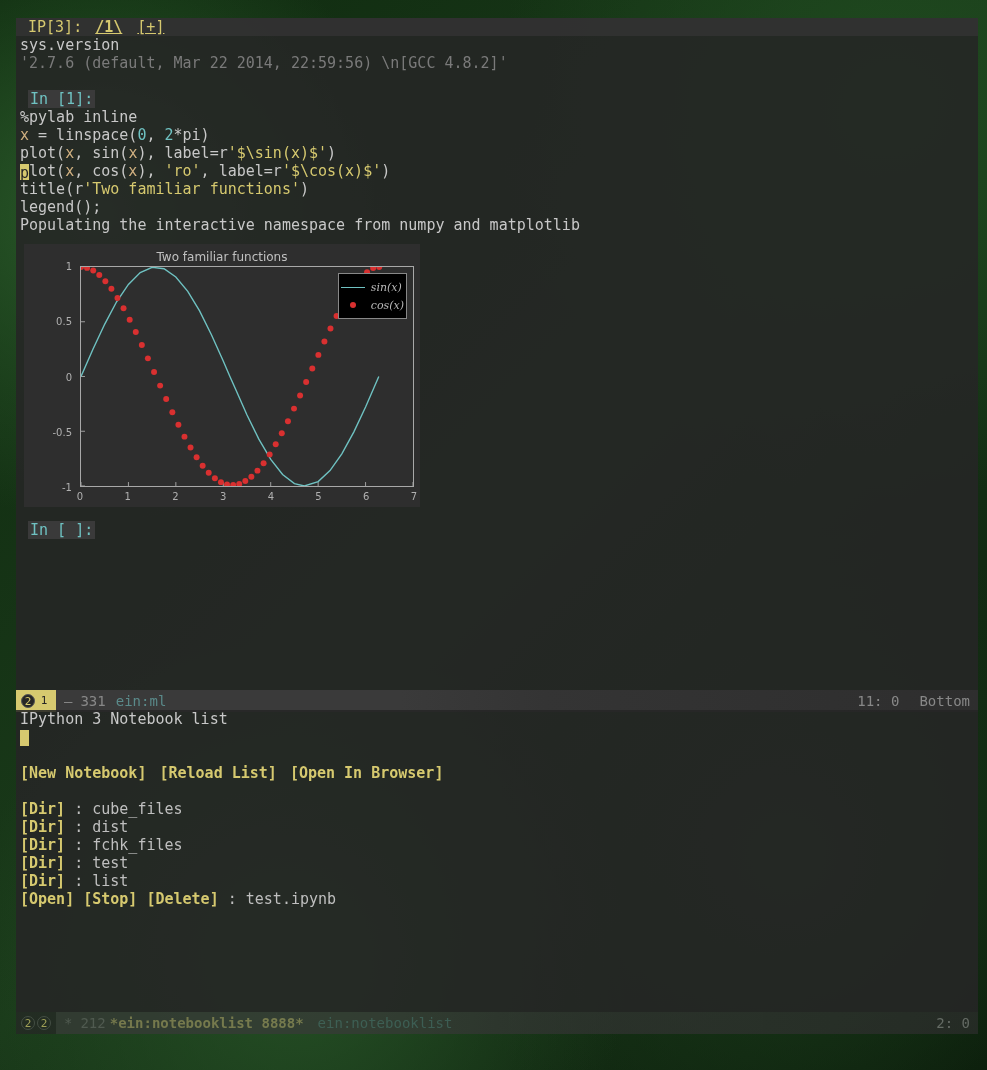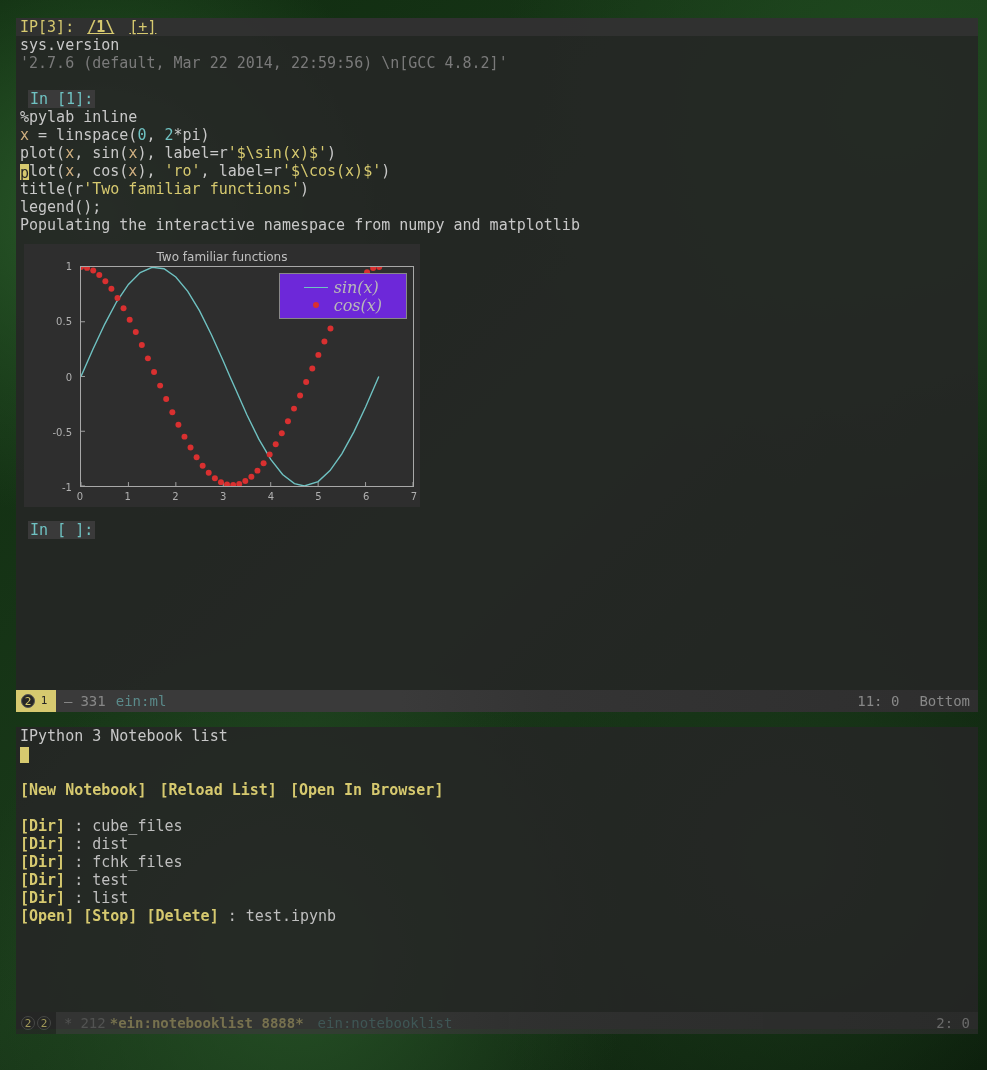--- a/index.html
+++ b/index.html
@@ -18,25 +18,25 @@
     color: #c8c8c8;
     position: relative;
   }
   .pane {
     position: absolute;
     left: 16px;
     right: 9px;
     background: rgba(38,38,38,0.88);
   }
   .pane-top { top: 18px; height: 672px; }
-  .pane-bottom { top: 727px; height: 302px; }
+  .pane-bottom { top: 710px; height: 302px; }
   .header-line {
     height: 18px;
     line-height: 18px;
-    padding: 0 4px;
+    padding: 0 12px;
     background: rgba(50,50,50,0.9);
   }
   .hl-yellow { color: #d6c96f; }
   .hl-underline { text-decoration: underline; }
   .hl-bold { font-weight: bold; }
   .code-block { padding: 0 4px; white-space: pre; line-height: 18px; }
   .yellow { color: #d6c96f; }
   .muted { color: #7a7a7a; }
   .cyan { color: #6fc2c2; }
   .var { color: #d0b080; }
@@ -90,23 +90,23 @@
     position: absolute;
     left: 56px; right: 6px; bottom: 2px; height: 14px;
     font-size: 10px; color: #b0b0b0;
     font-family: "DejaVu Sans", sans-serif;
   }
   .x-labels span { position: absolute; transform: translateX(-50%); }
   .legend {
     position: absolute;
     top: 6px; right: 6px;
     border: 1px solid #888;
-    background: #6d28d9;
-    padding: 4px 24px;
-    font-size: 16px;
+    background: #000000;
+    padding: 4px 2px;
+    font-size: 11px;
     color: #b8b8b8;
     font-family: "DejaVu Serif", serif;
     font-style: italic;
   }
   .legend-row { display: flex; align-items: center; gap: 6px; height: 18px; }
   .legend-swatch-line { width: 24px; height: 0; border-top: 1.5px solid #6fc2c2; }
   .legend-swatch-dot { width: 24px; display:flex; justify-content:center; }
   .legend-swatch-dot .d { width:6px; height:6px; background:#d93030; border-radius:50%; }
   .modeline {
     position: absolute;

